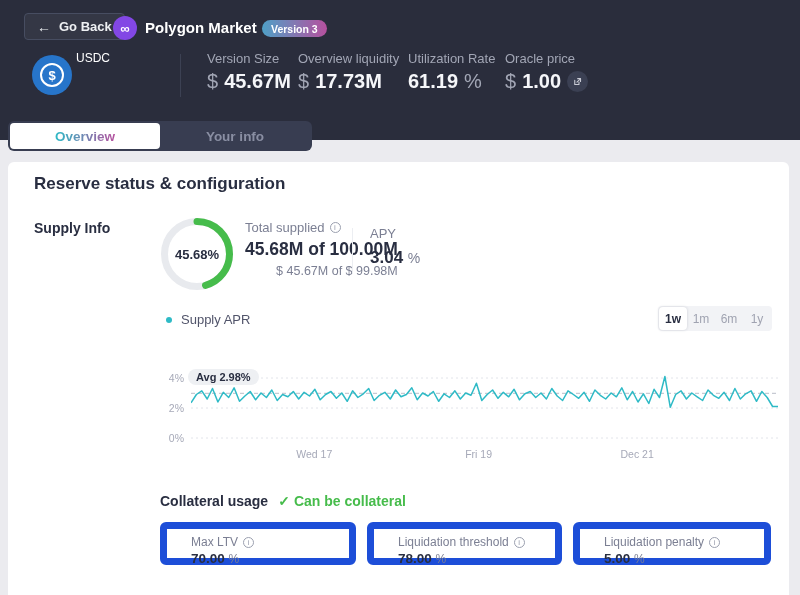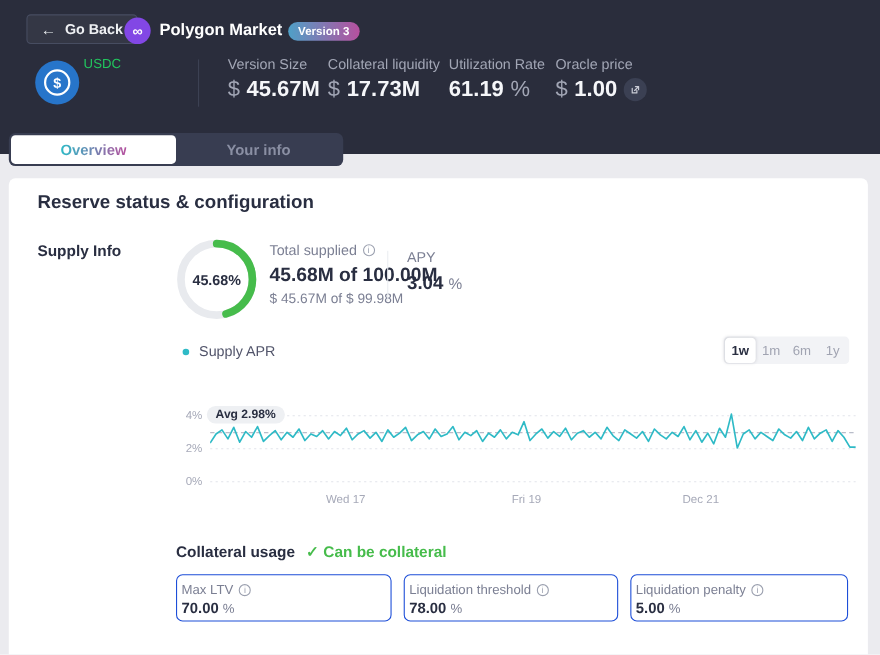--- a/index.html
+++ b/index.html
@@ -14,21 +14,21 @@
   .plg-circle { position:absolute; left:113px; top:16px; width:24px; height:24px; border-radius:50%; background:#8247e5;
     color:#fff; display:flex; align-items:center; justify-content:center; font-size:13px; font-weight:bold; }
   .market-title { position:absolute; left:145px; top:19px; color:#fff; font-size:15px; font-weight:bold; }
   .version-badge { position:absolute; left:262px; top:20px; height:17px; padding:0 9px; display:flex; align-items:center;
     background:linear-gradient(90deg,#4fa0c7,#b6509e); border-radius:9px; color:#fff; font-size:10.5px; font-weight:bold; }
 
   .usdc-circle { position:absolute; left:32px; top:55px; width:40px; height:40px; border-radius:50%; background:#2775ca;
     display:flex; align-items:center; justify-content:center; }
   .usdc-ring { width:24px; height:24px; border:2px solid #fff; border-radius:50%; display:flex; align-items:center; justify-content:center;
     color:#fff; font-size:13px; font-weight:bold; }
-  .asset-symbol { position:absolute; left:76px; top:51px; color:#22c55e; font-size:12px; }
+  .asset-symbol { position:absolute; left:76px; top:51px; color:#ffffff; font-size:12px; }
   .asset-name { position:absolute; left:76px; top:66px; color:#f5f6f9; font-size:20px; font-weight:bold; display:flex; align-items:center; gap:8px; }
   .ext-circle { width:21px; height:21px; border-radius:50%; background:#3b4053; display:inline-flex; align-items:center; justify-content:center; cursor:pointer; }
   .hdr-divider { position:absolute; left:180px; top:54px; width:1px; height:43px; background:#3c4153; }
 
   .stat { position:absolute; top:51px; }
   .stat-label { color:#a2a6b5; font-size:13px; }
   .stat-value { margin-top:4px; color:#f5f6f9; font-size:20px; font-weight:bold; display:flex; align-items:center; gap:6px; }
   .muted { color:#a2a6b5; font-weight:normal; }
 
   
@@ -39,21 +39,21 @@
 
   
   .card { position:absolute; left:8px; top:162px; width:781px; height:468px; background:#fff; border-radius:6px 6px 0 0; }
   .card-title { position:absolute; left:26px; top:12px; color:#292e41; font-size:17px; font-weight:bold; }
   .section-label { position:absolute; left:26px; top:58px; color:#292e41; font-size:14px; font-weight:bold; }
 
   .gauge-wrap { position:absolute; left:152px; top:55px; width:74px; height:74px; }
   .gauge-text { position:absolute; left:0; top:0; width:74px; height:74px; display:flex; align-items:center; justify-content:center;
     color:#292e41; font-size:13px; font-weight:bold; }
 
-  .supplied-block { position:absolute; left:237px; top:58px; }
+  .supplied-block { position:absolute; left:237px; top:58px;text-align:right; }
   .sub-label { color:#7b7f93; font-size:13px; display:flex; align-items:center; }
   .big-val { margin-top:4px; color:#292e41; font-size:17.5px; font-weight:bold; }
   .usd-val { margin-top:4px; color:#7b7f93; font-size:12.5px; }
   .apy-divider { position:absolute; left:344px; top:66px; width:1px; height:46px; background:#eceef2; }
   .apy-block { position:absolute; left:362px; top:64px; }
   .apy-val { margin-top:7px; color:#292e41; font-size:17px; font-weight:bold; }
 
   .legend { position:absolute; left:158px; top:150px; display:flex; align-items:center; gap:9px; }
   .legend-dot { width:6px; height:6px; border-radius:50%; background:#2ebac6; }
   .legend-label { color:#51546a; font-size:13px; }
@@ -70,21 +70,21 @@
   .avg-line { stroke:#b9bdc9; stroke-dasharray:4 3; stroke-width:1; }
   .apr-line { fill:none; stroke:#2ebac6; stroke-width:1.5; stroke-linejoin:round; }
   .avg-pill { position:absolute; left:30px; top:17px; padding:2px 8px; background:#eef0f3; border-radius:9px;
     color:#292e41; font-size:11px; font-weight:bold; }
   .xtick { position:absolute; top:96px; width:60px; text-align:center; font-size:10.5px; color:#a6a9b8; }
 
   
   .collateral-row { position:absolute; left:152px; top:331px; display:flex; align-items:center; gap:10px; }
   .coll-label { color:#292e41; font-size:14px; font-weight:bold; }
   .coll-status { color:#46bc4b; font-size:14px; font-weight:bold; display:flex; align-items:center; gap:4px; }
-  .coll-box { position:absolute; top:360px; height:43px; border:1px solid #1d4ed8; border-radius:6px; padding:6px 4px; background:#fff; }
+  .coll-box { position:absolute; top:360px; height:43px; border:7px solid #1d4ed8; border-radius:6px; padding:6px 24px; background:#fff; }
   .box-label { color:#7b7f93; font-size:12px; display:flex; align-items:center; }
   .box-value { margin-top:2px; color:#292e41; font-size:13.5px; font-weight:bold; }
   .info-i { display:inline-flex; align-items:center; justify-content:center; width:11px; height:11px; margin-left:5px;
     border:1px solid #9ba0af; border-radius:50%; color:#9ba0af; font-size:8px; font-style:normal; }
   .info-i::after { content:"i"; }
   .ext-svg { display:block; }
 </style>
 </head>
 <body>
 
@@ -108,21 +108,21 @@
     <div class="hdr-divider"></div>
 
     <div class="stat" style="left:207px">
       <div class="stat-label">Version Size</div>
       <div class="stat-value">
         <span class="muted">$</span>
           <span>45.67M</span>
       </div>
     </div>
     <div class="stat" style="left:298px">
-      <div class="stat-label">Collateral liquidity</div>
+      <div class="stat-label">Overview liquidity</div>
       <div class="stat-value">
         <span class="muted">$</span>
           <span>17.73M</span>
       </div>
     </div>
     <div class="stat" style="left:408px">
       <div class="stat-label">Utilization Rate</div>
       <div class="stat-value">
         <span>61.19</span>
           <span class="muted">%</span>

